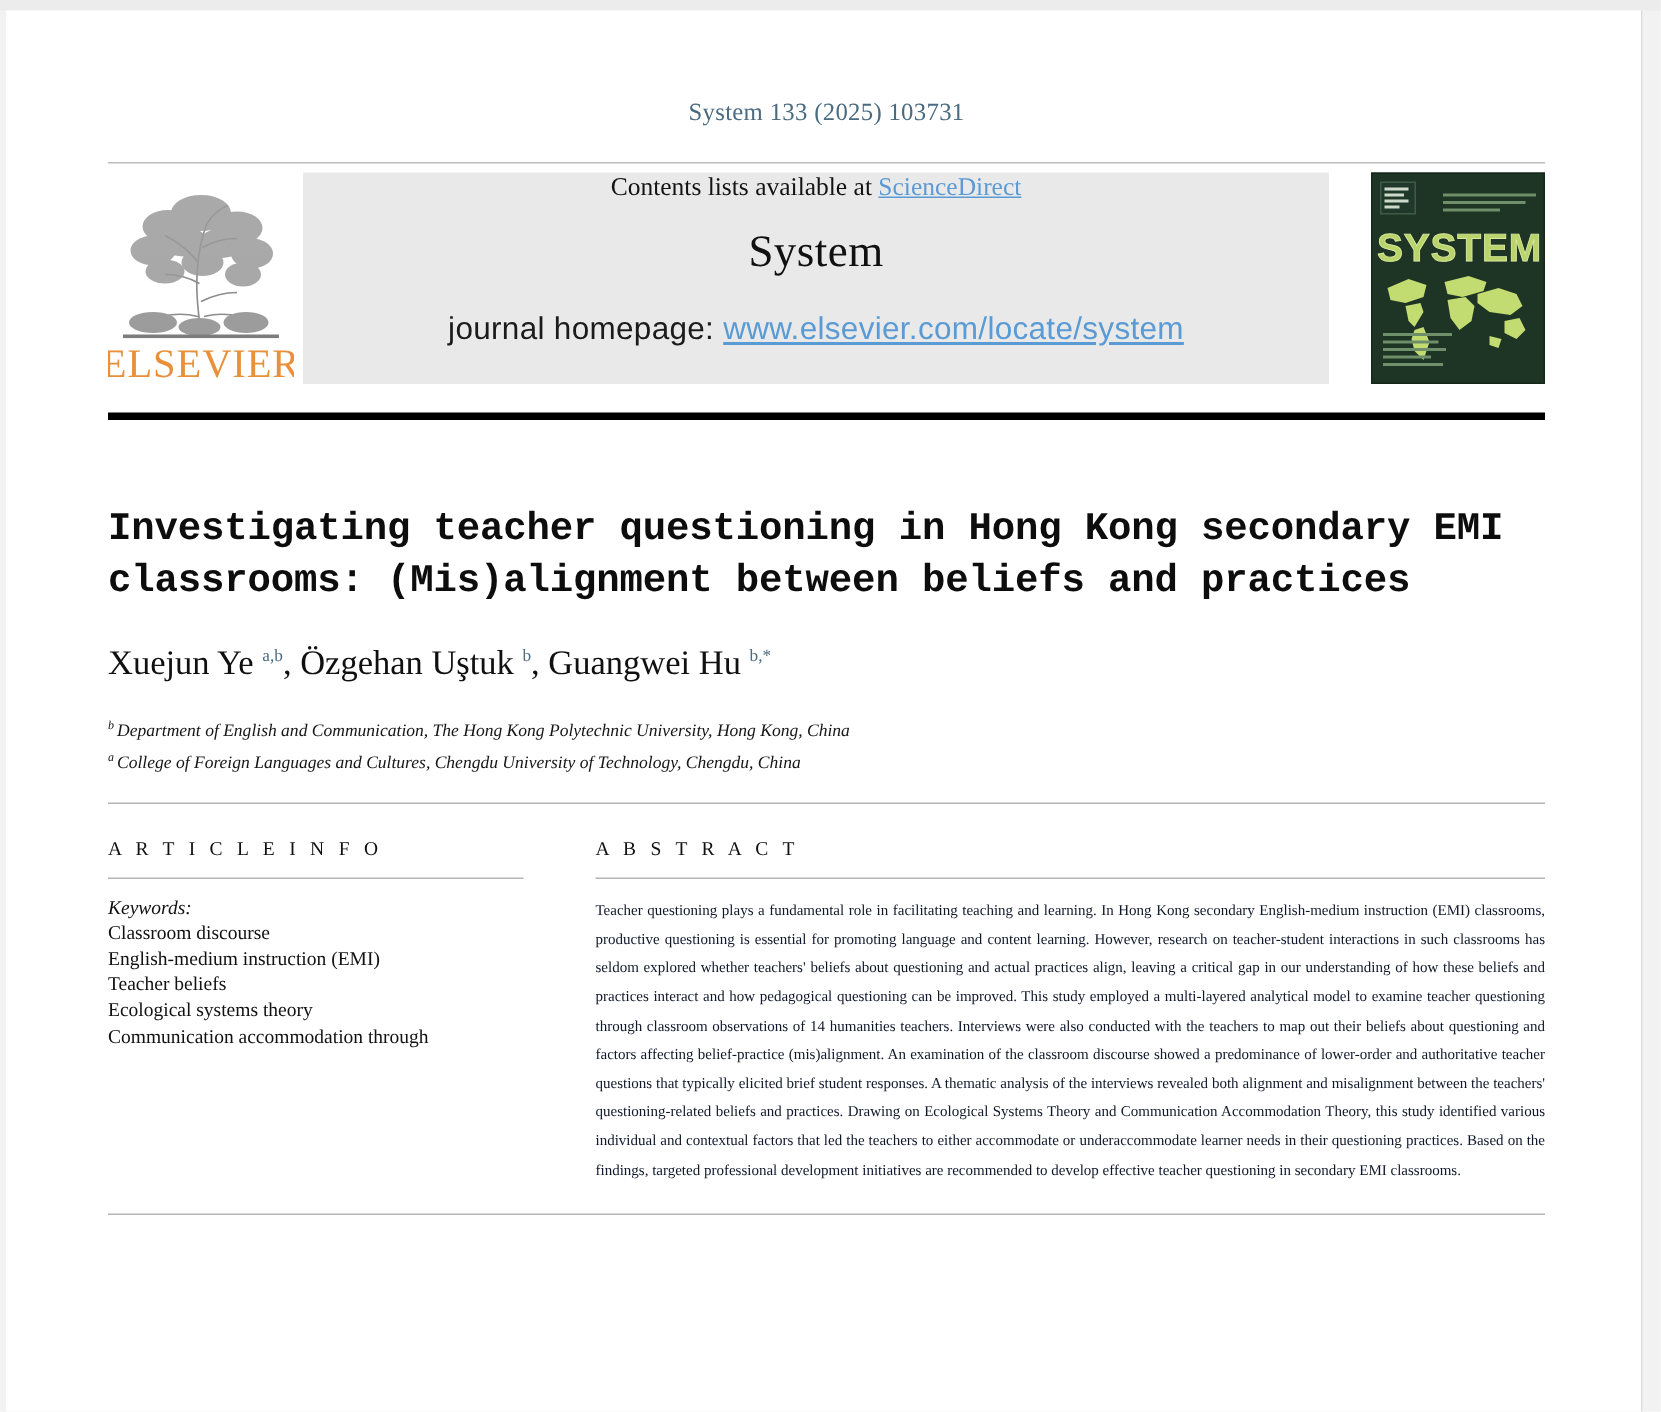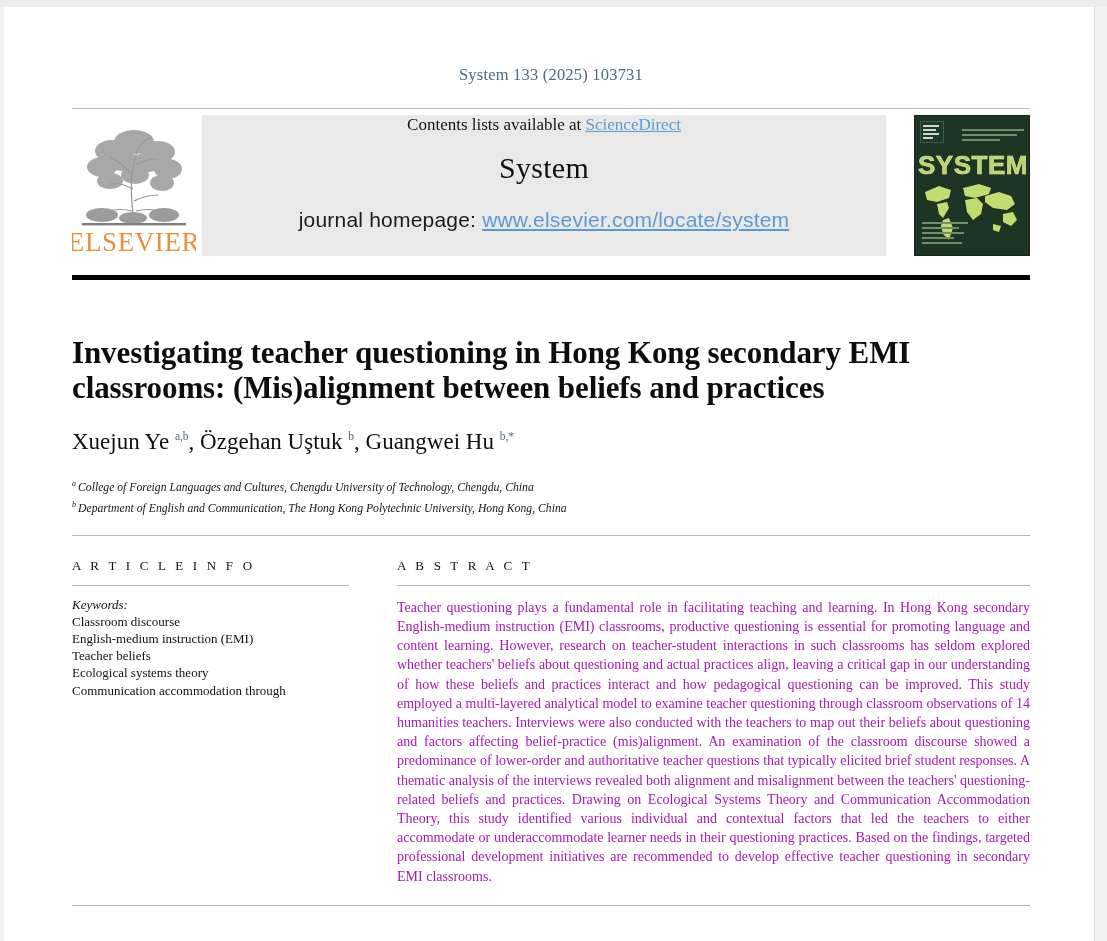--- a/index.html
+++ b/index.html
@@ -157,25 +157,26 @@
   }
 
   .black-bar {
     height: 5px;
     background: #000000;
     margin-top: 8px;
   }
 
   
   .title {
-    font-size: 31px;
+    font-size: 26px;
     line-height: 35px;
     color: #0d0d0d;
     margin-top: 55px;
     letter-spacing: -0.1px;
+    font-family: Liberation Mono, monospace;
   }
   .authors {
     font-size: 23px;
     color: #101010;
     margin-top: 24px;
   }
   .sup {
     font-size: 11.5px;
     vertical-align: super;
     color: #4a6b80;
@@ -217,24 +218,24 @@
     margin-top: 11px;
     color: #111;
   }
   .keyword {
     font-size: 13px;
     line-height: 17.2px;
     color: #111;
   }
   .abstract {
     margin-top: 12px;
-    font-size: 14px;
+    font-size: 10px;
     line-height: 19.2px;
     text-align: justify;
-    color: #a21caf;
+    color: #0f172a;
     hyphens: auto;
   }
   .bottom-rule {
     border-top: 1px solid #b4b4b4;
     margin-top: 19px;
   }
 </style>
 </head>
 <body>
 
@@ -326,22 +327,22 @@
       </div>
     </div>
 
     <div class="black-bar"></div>
 
     <h1 class="title">Investigating teacher questioning in Hong Kong secondary EMI classrooms: (Mis)alignment between beliefs and practices</h1>
 
     <div class="authors"><span>Xuejun Ye </span><span class="sup">a,b</span><span>, </span><span>Özgehan Uştuk </span><span class="sup">b</span><span>, </span><span>Guangwei Hu </span><span class="sup">b,*</span></div>
 
     <div class="affils">
+        <div><span class="sup">b </span><span>Department of English and Communication, The Hong Kong Polytechnic University, Hong Kong, China</span></div>
         <div><span class="sup">a </span><span>College of Foreign Languages and Cultures, Chengdu University of Technology, Chengdu, China</span></div>
-        <div><span class="sup">b </span><span>Department of English and Communication, The Hong Kong Polytechnic University, Hong Kong, China</span></div>
       </div>
 
     <div class="section-rule"></div>
 
     <div class="cols">
       <div class="col-info">
         <div class="col-head">A R T I C L E  I N F O</div>
         <div class="col-rule"></div>
         <div class="keywords-label">Keywords:</div>
         <div>

